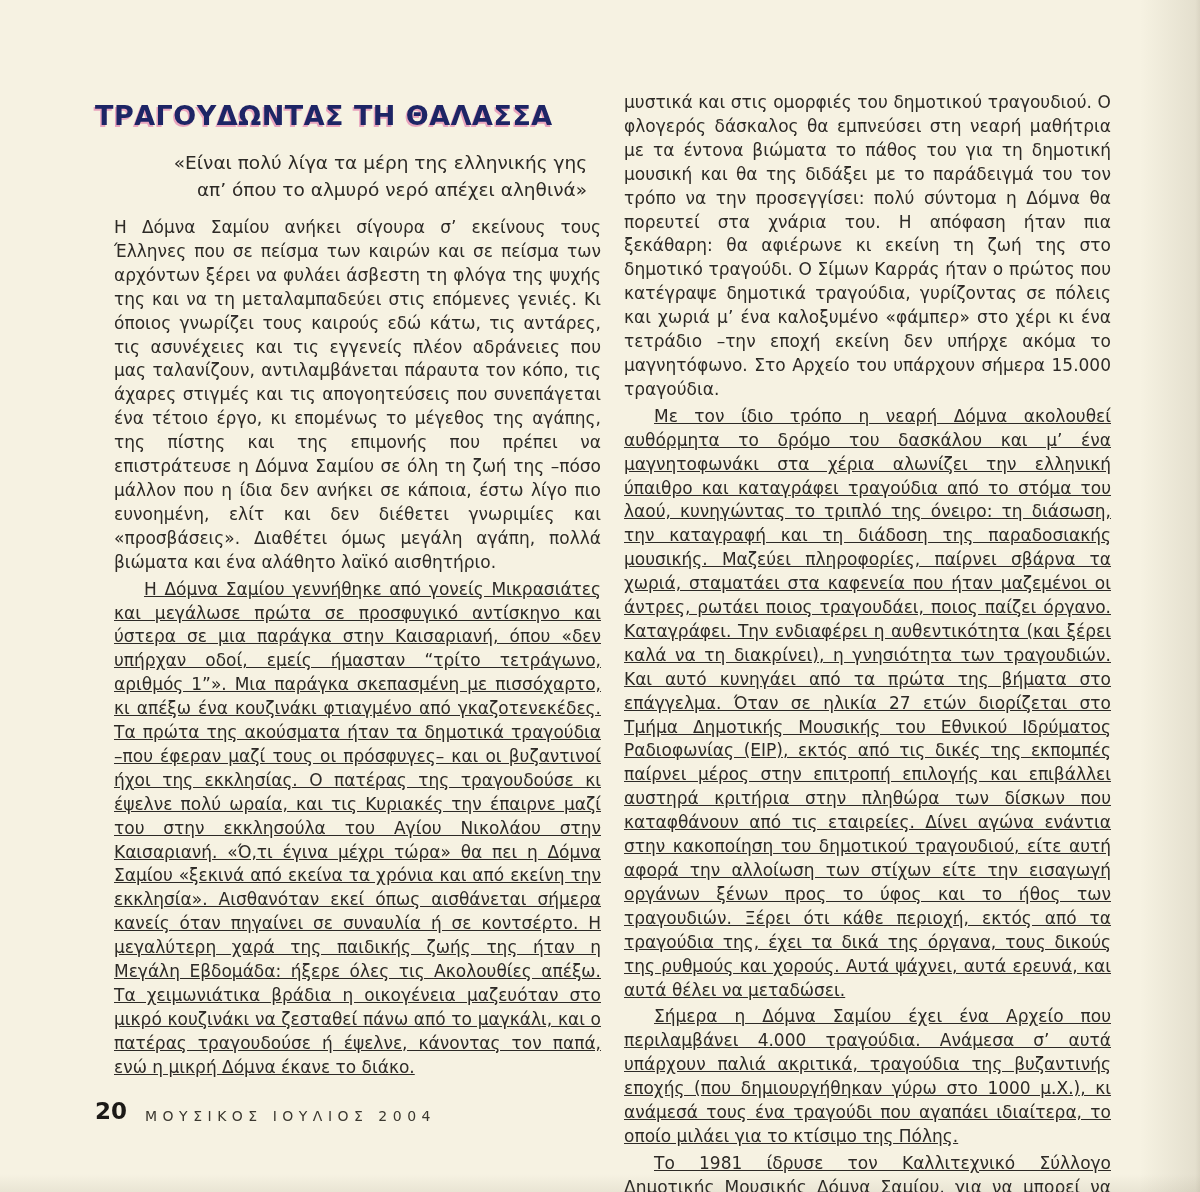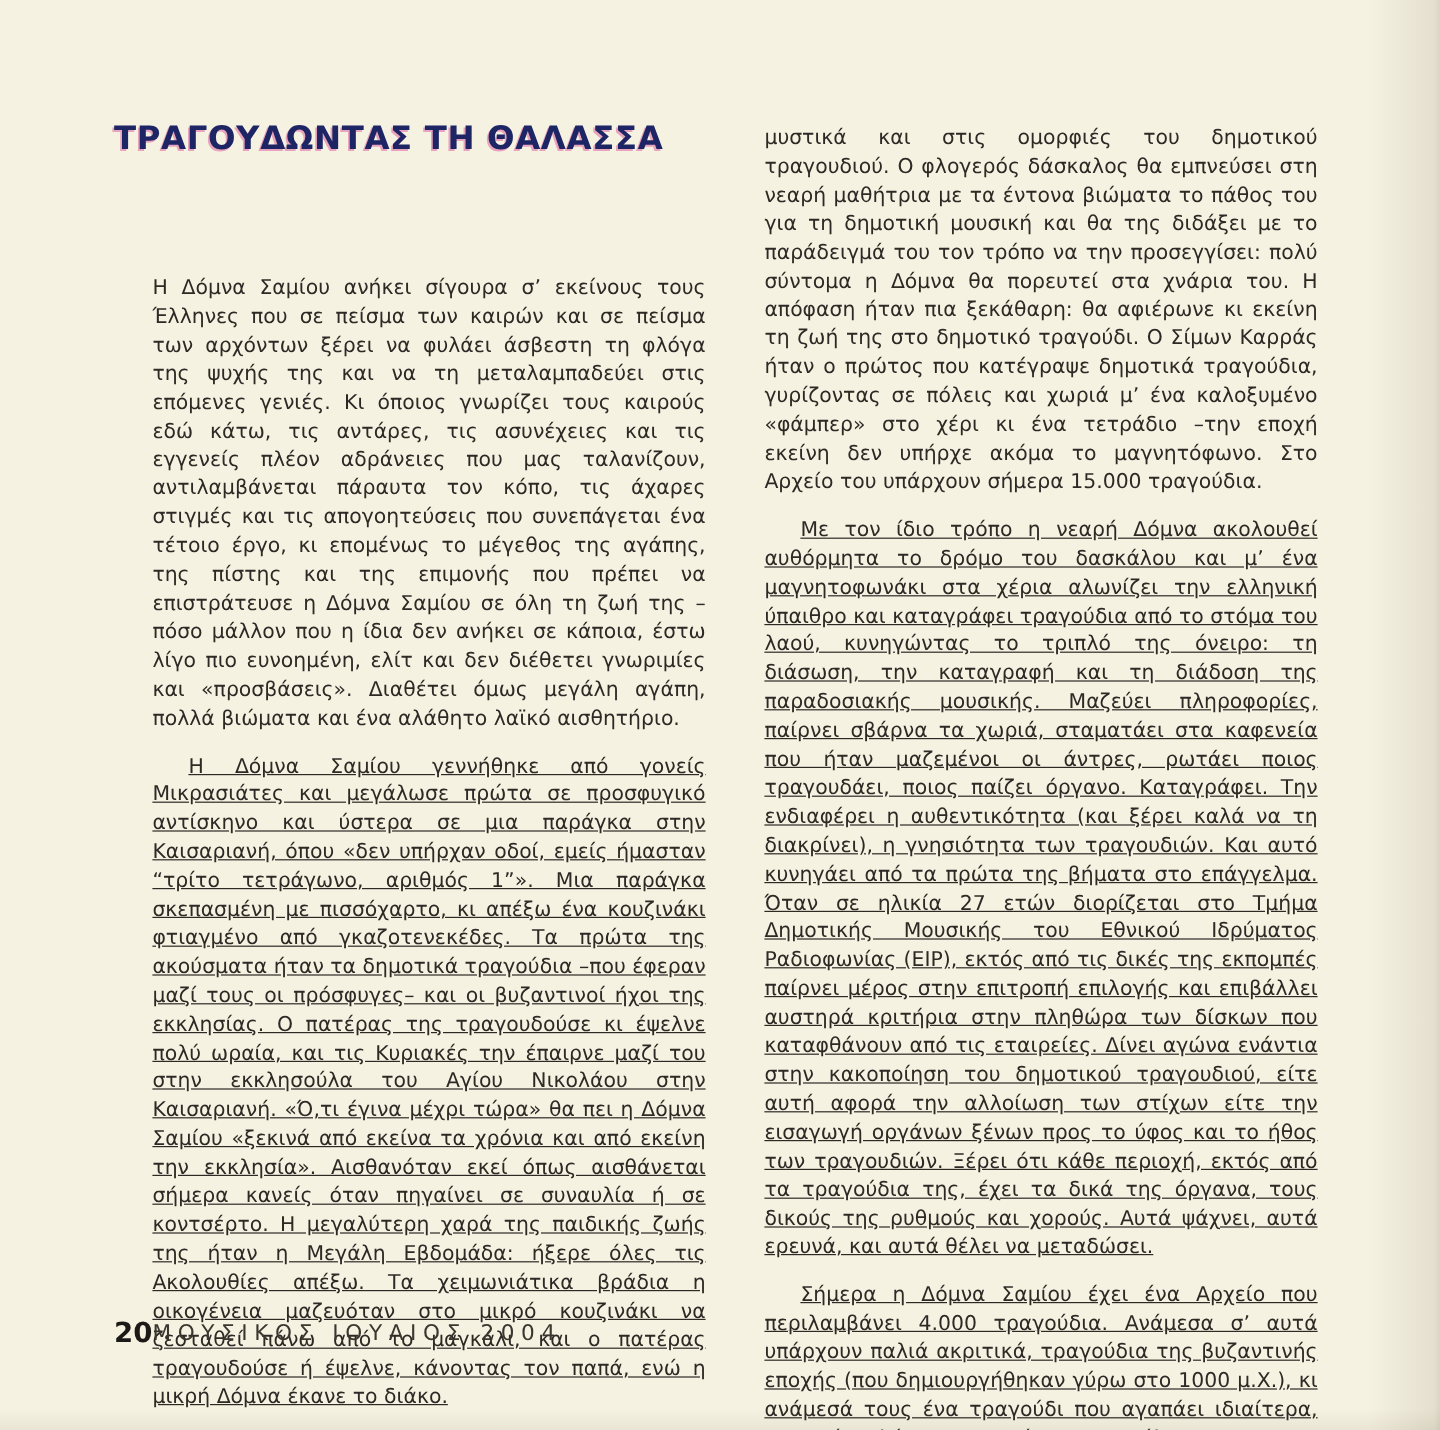--- a/index.html
+++ b/index.html
@@ -38,44 +38,49 @@
   .col {
     position: absolute;
     width: 493px;
     text-align: justify;
     font-size: 17px;
     line-height: 23.9px;
     color: #2d2a26;
   }
   .col-left  { left: 111px;  top: 213px; }
   .col-right { left: 621px; top: 88px;  }
-  .col p { margin: 16px; }
+  .col p { margin: 3px; }
   .col p.indent { text-indent: 30px; text-decoration: underline; }
   .page-footer {
     position: absolute; left: 95px; top: 1098px;
-    display: flex; align-items: center;
+    display: flex; align-items: flex-end;
   }
   .page-number {
     font-size: 23px;
     font-weight: bold;
     color: #1c1a17;
   }
   .magazine-name {
-    font-size: 18px;
+    margin-left: 18px;
+    font-size: 14px;
     letter-spacing: 5.5px;
     color: #3a372f;
   }
 </style>
 </head>
 <body>
 
 <div class="page">
 
   <h1 class="title">ΤΡΑΓΟΥΔΩΝΤΑΣ ΤΗ ΘΑΛΑΣΣΑ</h1>
 
+  <div class="epigraph">
+    <div>«Είναι πολύ λίγα τα μέρη της ελληνικής γης</div>
+    <div>απ’ όπου το αλμυρό νερό απέχει αληθινά»</div>
+  </div>
 
   <div class="col col-left">
     <p>Η Δόμνα Σαμίου ανήκει σίγουρα σ’ εκείνους τους Έλληνες που σε πείσμα των καιρών και σε πείσμα των αρχόντων ξέρει να φυλάει άσβεστη τη φλόγα της ψυχής της και να τη μεταλαμπαδεύει στις επόμενες γενιές. Κι όποιος γνωρίζει τους καιρούς εδώ κάτω, τις αντάρες, τις ασυνέχειες και τις εγγενείς πλέον αδράνειες που μας ταλανίζουν, αντιλαμβάνεται πάραυτα τον κόπο, τις άχαρες στιγμές και τις απογοητεύσεις που συνεπάγεται ένα τέτοιο έργο, κι επομένως το μέγεθος της αγάπης, της πίστης και της επιμονής που πρέπει να επιστράτευσε η Δόμνα Σαμίου σε όλη τη ζωή της –πόσο μάλλον που η ίδια δεν ανήκει σε κάποια, έστω λίγο πιο ευνοημένη, ελίτ και δεν διέθετει γνωριμίες και «προσβάσεις». Διαθέτει όμως μεγάλη αγάπη, πολλά βιώματα και ένα αλάθητο λαϊκό αισθητήριο.</p>
     <p class="indent">Η Δόμνα Σαμίου γεννήθηκε από γονείς Μικρασιάτες και μεγάλωσε πρώτα σε προσφυγικό αντίσκηνο και ύστερα σε μια παράγκα στην Καισαριανή, όπου «δεν υπήρχαν οδοί, εμείς ήμασταν “τρίτο τετράγωνο, αριθμός 1”». Μια παράγκα σκεπασμένη με πισσόχαρτο, κι απέξω ένα κουζινάκι φτιαγμένο από γκαζοτενεκέδες. Τα πρώτα της ακούσματα ήταν τα δημοτικά τραγούδια –που έφεραν μαζί τους οι πρόσφυγες– και οι βυζαντινοί ήχοι της εκκλησίας. Ο πατέρας της τραγουδούσε κι έψελνε πολύ ωραία, και τις Κυριακές την έπαιρνε μαζί του στην εκκλησούλα του Αγίου Νικολάου στην Καισαριανή. «Ό,τι έγινα μέχρι τώρα» θα πει η Δόμνα Σαμίου «ξεκινά από εκείνα τα χρόνια και από εκείνη την εκκλησία». Αισθανόταν εκεί όπως αισθάνεται σήμερα κανείς όταν πηγαίνει σε συναυλία ή σε κοντσέρτο. Η μεγαλύτερη χαρά της παιδικής ζωής της ήταν η Μεγάλη Εβδομάδα: ήξερε όλες τις Ακολουθίες απέξω. Τα χειμωνιάτικα βράδια η οικογένεια μαζευόταν στο μικρό κουζινάκι να ζεσταθεί πάνω από το μαγκάλι, και ο πατέρας τραγουδούσε ή έψελνε, κάνοντας τον παπά, ενώ η μικρή Δόμνα έκανε το διάκο.</p>
   </div>
 
   <div class="col col-right">
     <p>μυστικά και στις ομορφιές του δημοτικού τραγουδιού. Ο φλογερός δάσκαλος θα εμπνεύσει στη νεαρή μαθήτρια με τα έντονα βιώματα το πάθος του για τη δημοτική μουσική και θα της διδάξει με το παράδειγμά του τον τρόπο να την προσεγγίσει: πολύ σύντομα η Δόμνα θα πορευτεί στα χνάρια του. Η απόφαση ήταν πια ξεκάθαρη: θα αφιέρωνε κι εκείνη τη ζωή της στο δημοτικό τραγούδι. Ο Σίμων Καρράς ήταν ο πρώτος που κατέγραψε δημοτικά τραγούδια, γυρίζοντας σε πόλεις και χωριά μ’ ένα καλοξυμένο «φάμπερ» στο χέρι κι ένα τετράδιο –την εποχή εκείνη δεν υπήρχε ακόμα το μαγνητόφωνο. Στο Αρχείο του υπάρχουν σήμερα 15.000 τραγούδια.</p>
     <p class="indent">Με τον ίδιο τρόπο η νεαρή Δόμνα ακολουθεί αυθόρμητα το δρόμο του δασκάλου και μ’ ένα μαγνητοφωνάκι στα χέρια αλωνίζει την ελληνική ύπαιθρο και καταγράφει τραγούδια από το στόμα του λαού, κυνηγώντας το τριπλό της όνειρο: τη διάσωση, την καταγραφή και τη διάδοση της παραδοσιακής μουσικής. Μαζεύει πληροφορίες, παίρνει σβάρνα τα χωριά, σταματάει στα καφενεία που ήταν μαζεμένοι οι άντρες, ρωτάει ποιος τραγουδάει, ποιος παίζει όργανο. Καταγράφει. Την ενδιαφέρει η αυθεντικότητα (και ξέρει καλά να τη διακρίνει), η γνησιότητα των τραγουδιών. Και αυτό κυνηγάει από τα πρώτα της βήματα στο επάγγελμα. Όταν σε ηλικία 27 ετών διορίζεται στο Τμήμα Δημοτικής Μουσικής του Εθνικού Ιδρύματος Ραδιοφωνίας (ΕΙΡ), εκτός από τις δικές της εκπομπές παίρνει μέρος στην επιτροπή επιλογής και επιβάλλει αυστηρά κριτήρια στην πληθώρα των δίσκων που καταφθάνουν από τις εταιρείες. Δίνει αγώνα ενάντια στην κακοποίηση του δημοτικού τραγουδιού, είτε αυτή αφορά την αλλοίωση των στίχων είτε την εισαγωγή οργάνων ξένων προς το ύφος και το ήθος των τραγουδιών. Ξέρει ότι κάθε περιοχή, εκτός από τα τραγούδια της, έχει τα δικά της όργανα, τους δικούς της ρυθμούς και χορούς. Αυτά ψάχνει, αυτά ερευνά, και αυτά θέλει να μεταδώσει.</p>
     <p class="indent">Σήμερα η Δόμνα Σαμίου έχει ένα Αρχείο που περιλαμβάνει 4.000 τραγούδια. Ανάμεσα σ’ αυτά υπάρχουν παλιά ακριτικά, τραγούδια της βυζαντινής εποχής (που δημιουργήθηκαν γύρω στο 1000 μ.Χ.), κι ανάμεσά τους ένα τραγούδι που αγαπάει ιδιαίτερα, το οποίο μιλάει για το κτίσιμο της Πόλης.</p>

